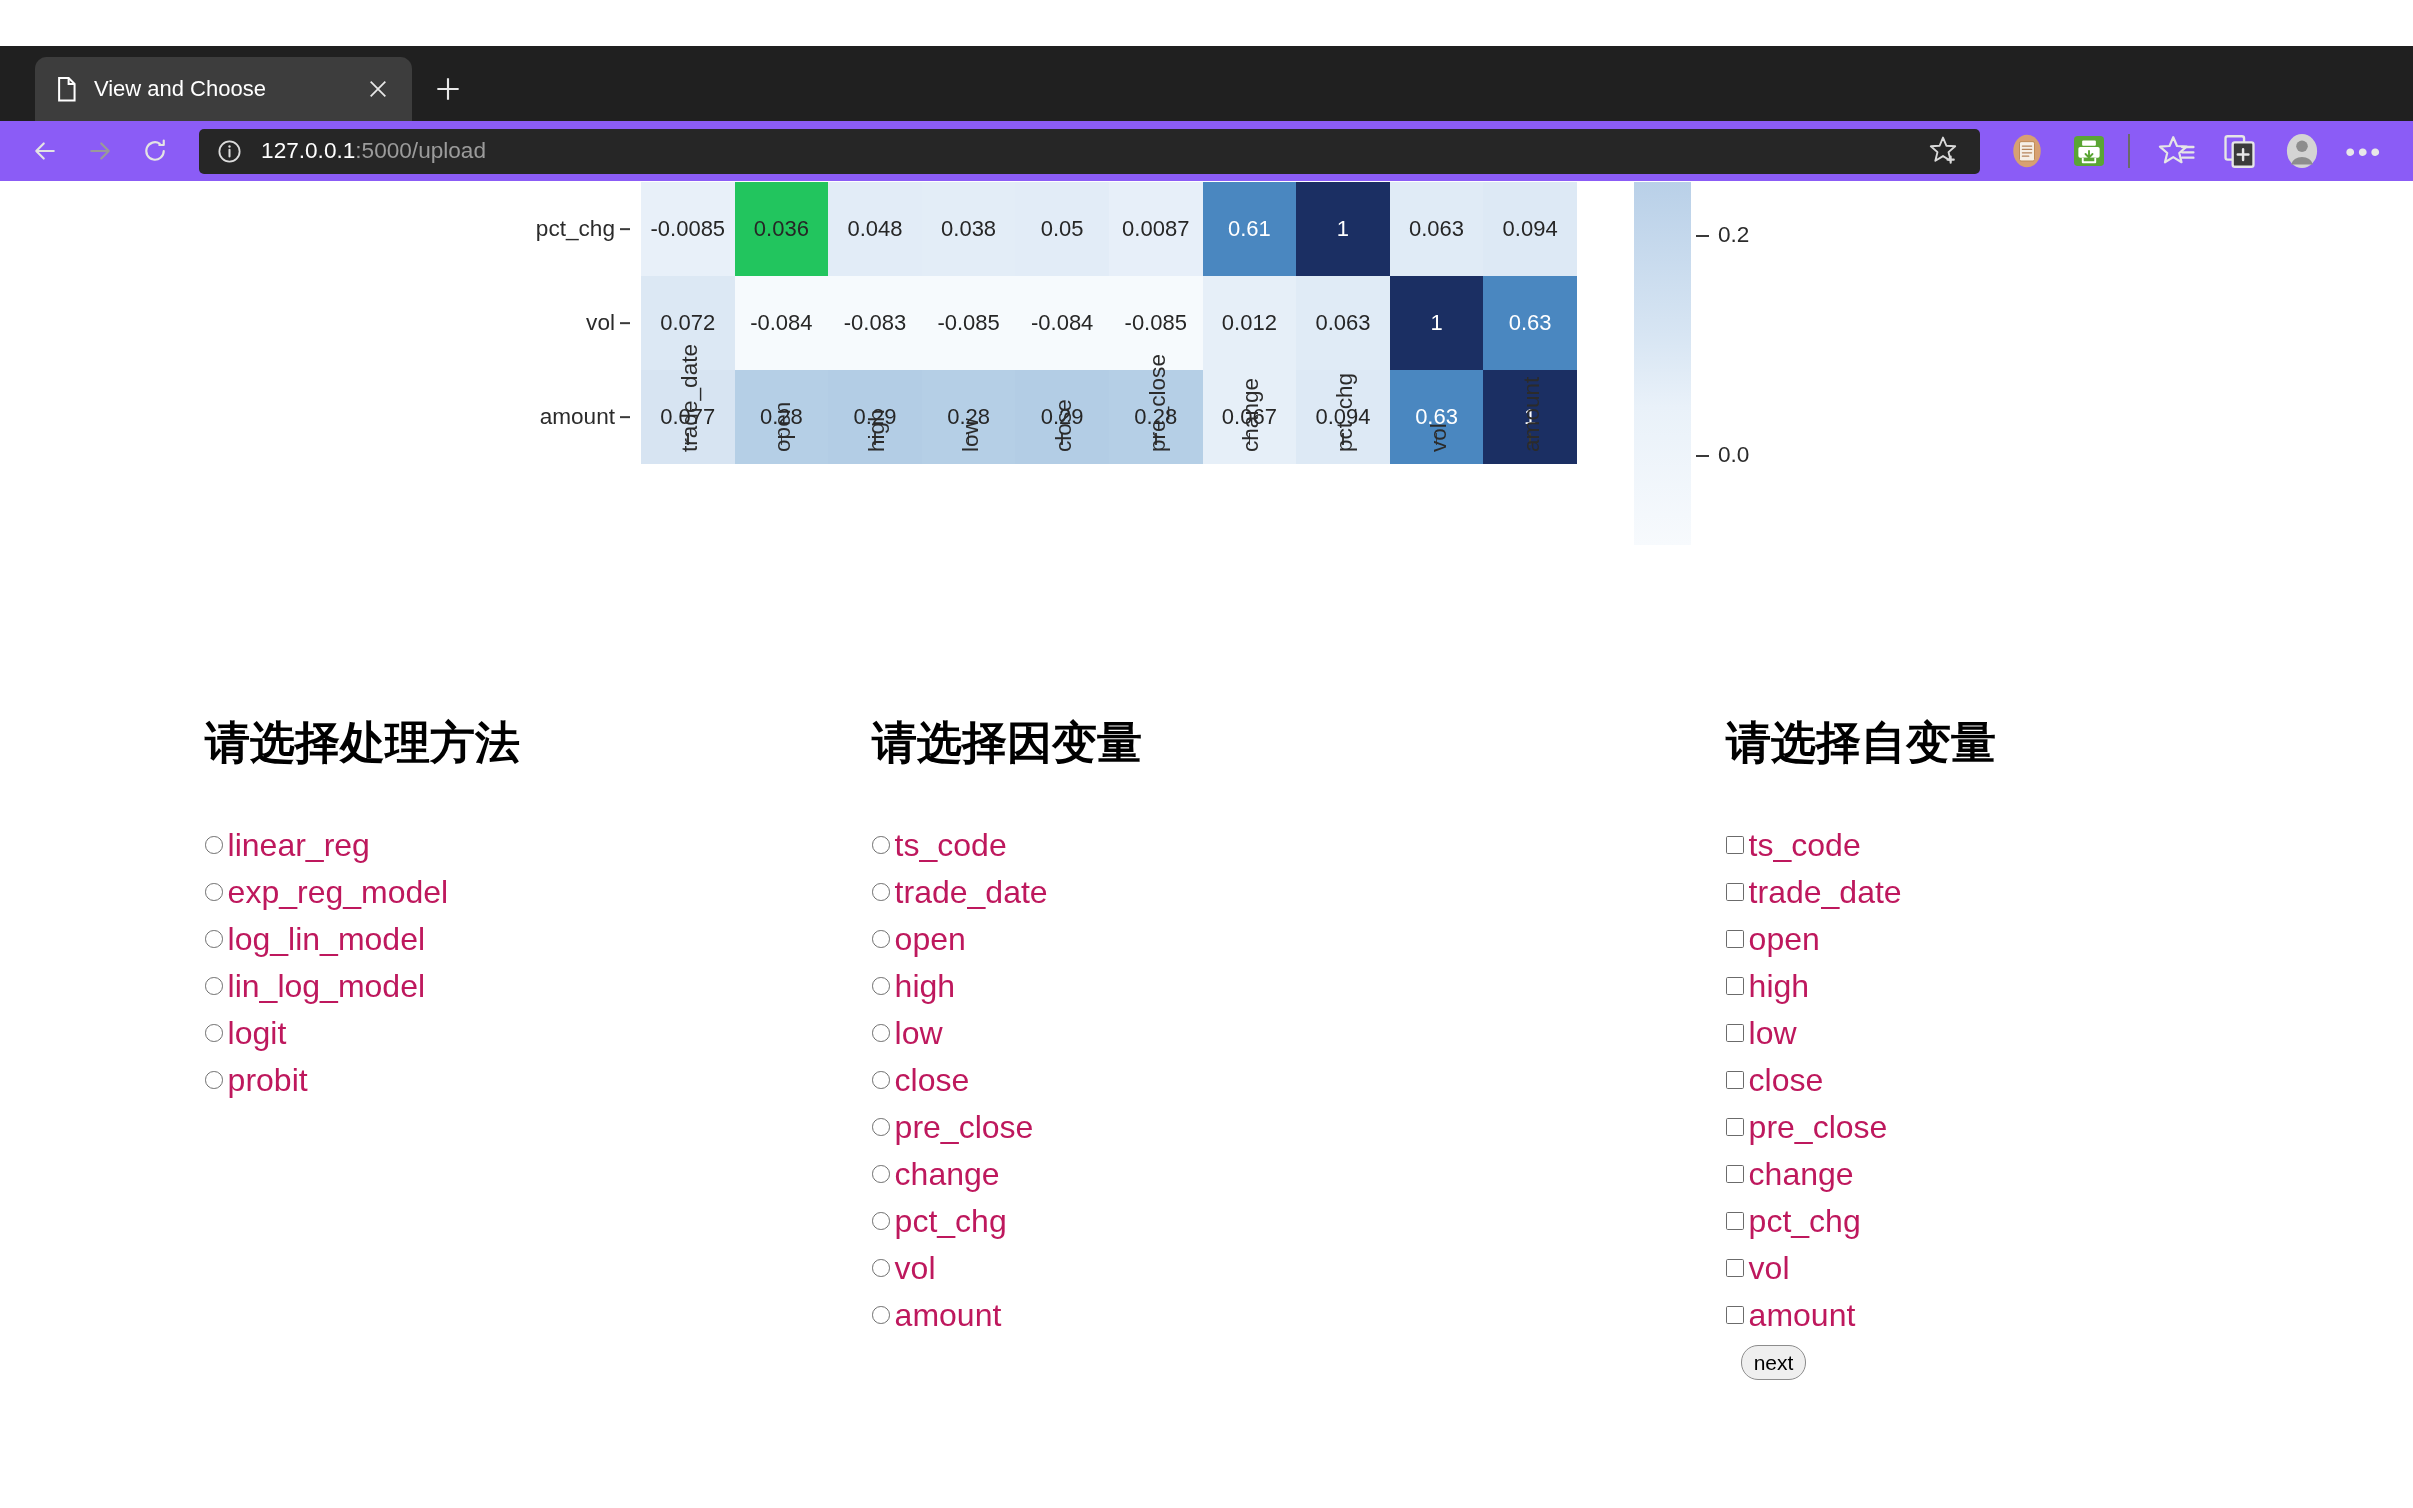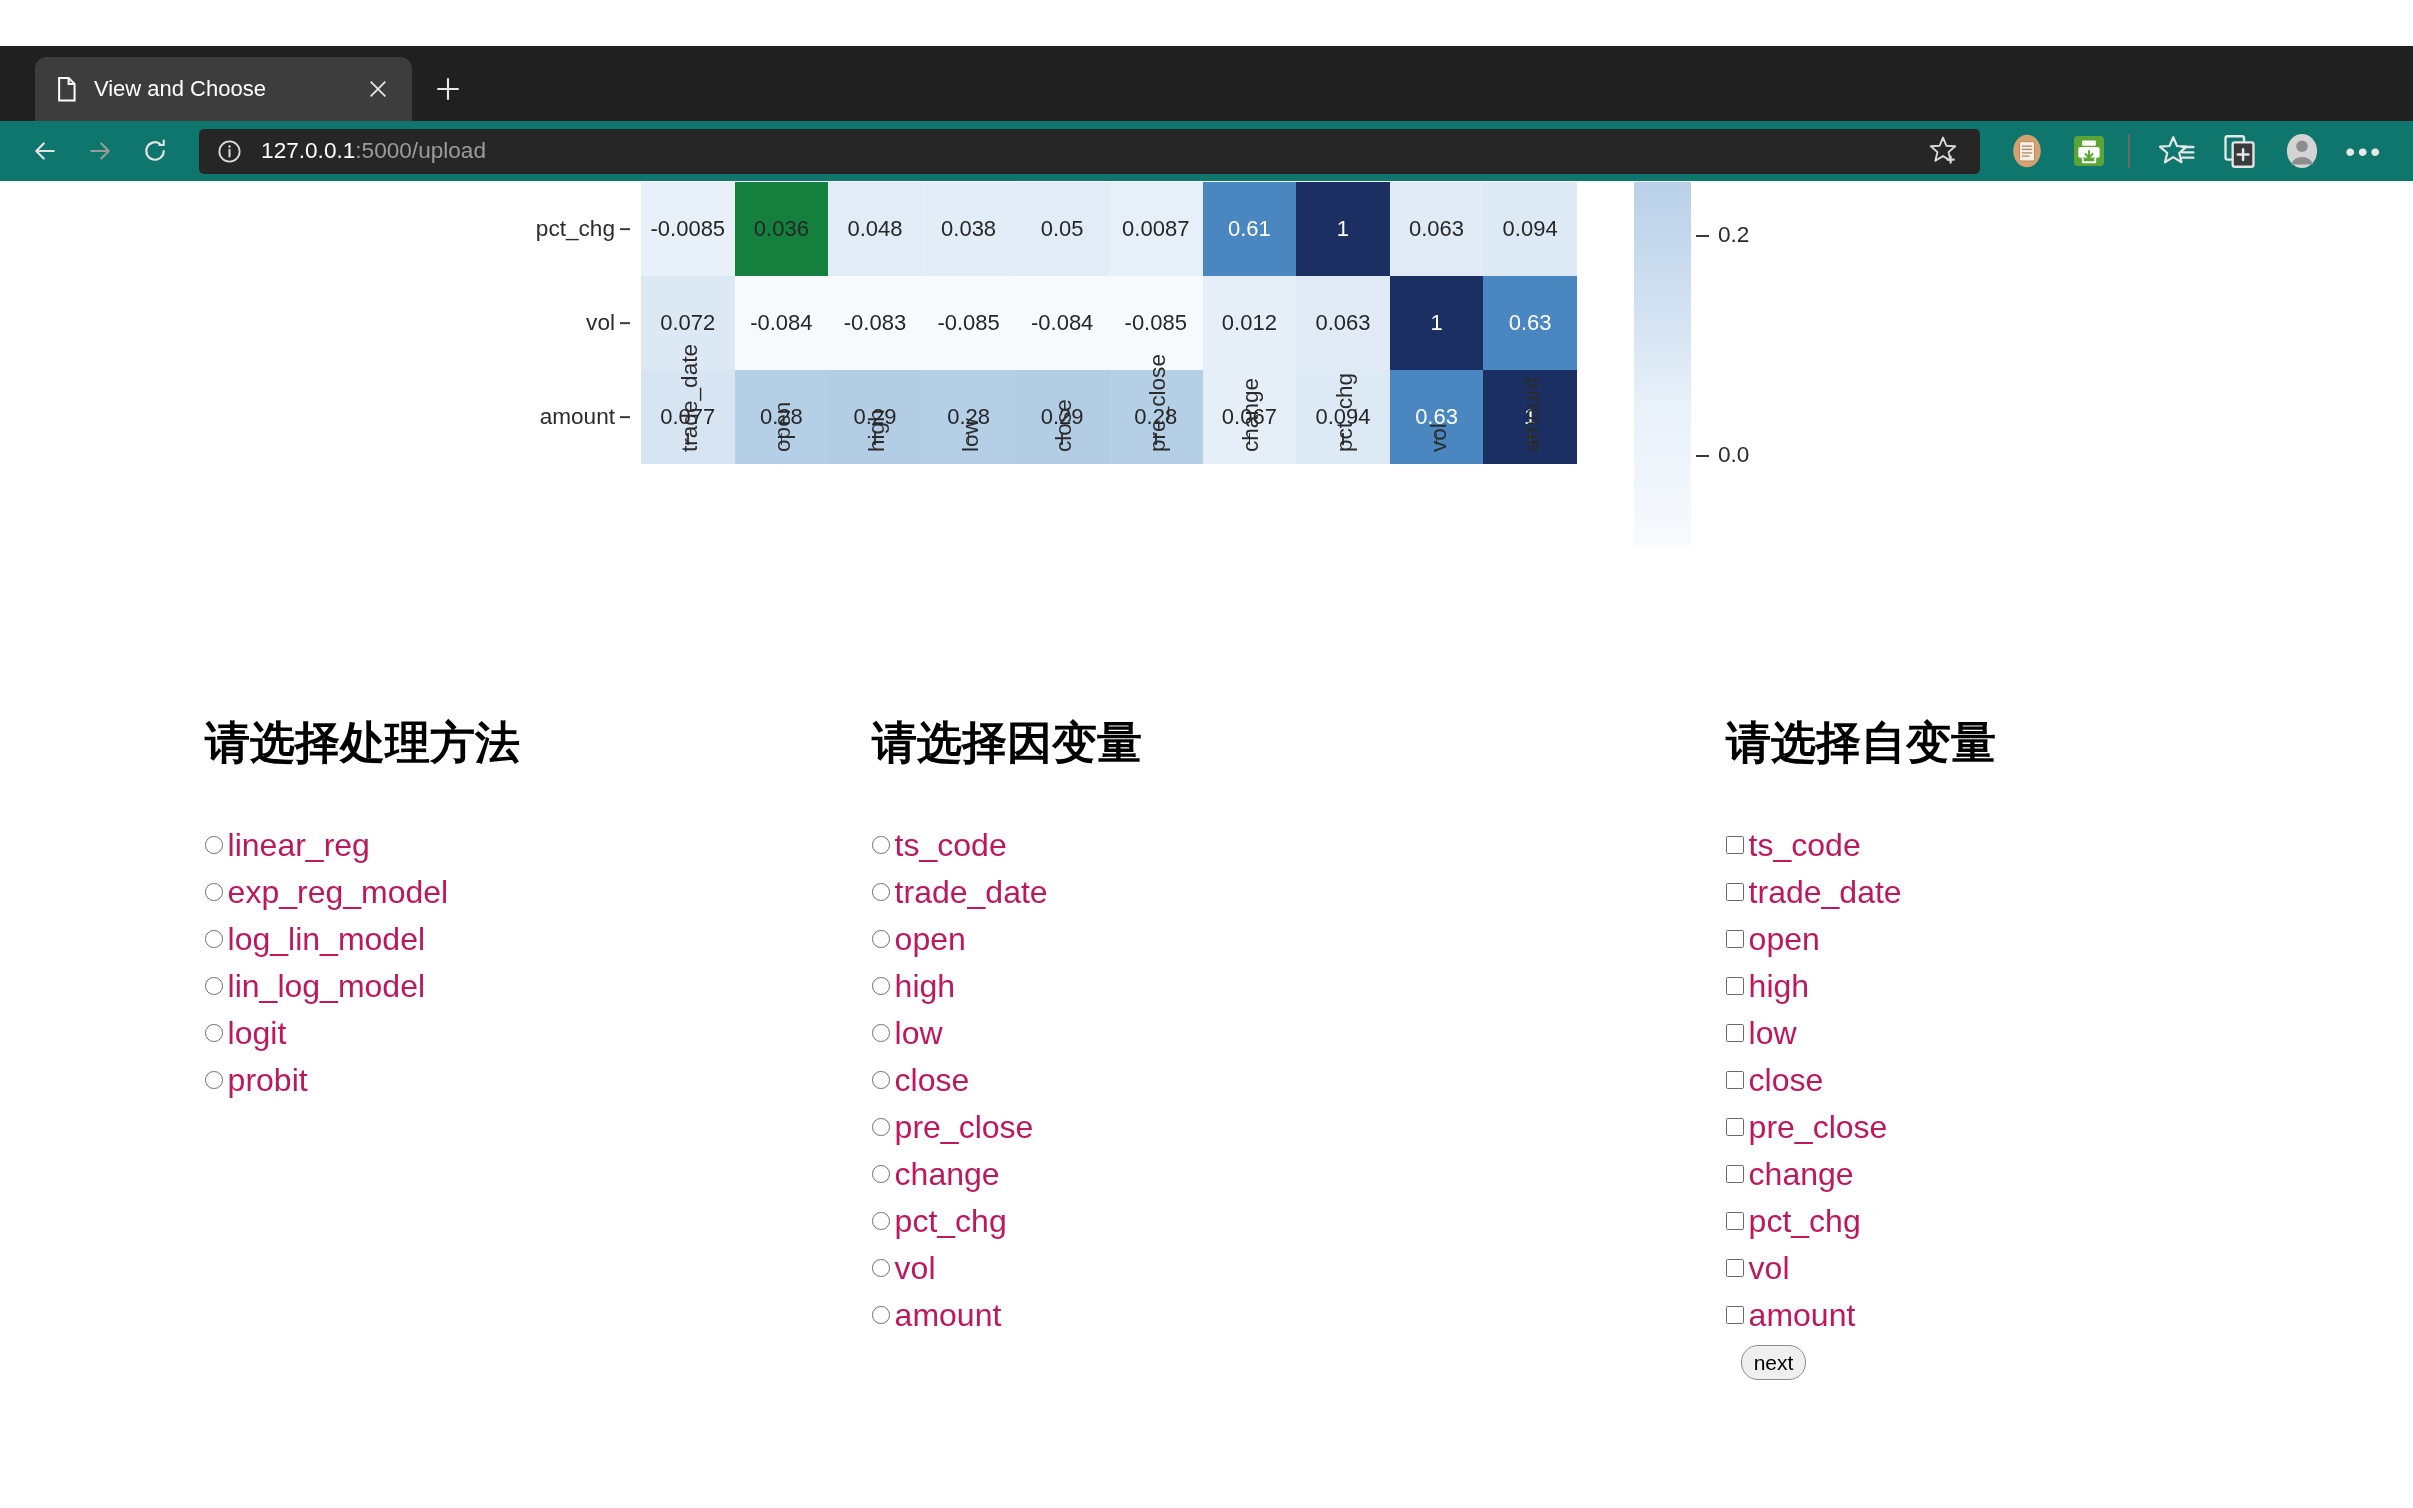--- a/index.html
+++ b/index.html
@@ -31,21 +31,21 @@
     width:34px;height:34px;flex:0 0 34px;display:flex;align-items:center;
     justify-content:center;color:#e8e8e8;font-size:23.5px;line-height:1;
   }
   .newtab{
     width:49px;height:49px;margin-left:11.7px;margin-bottom:7.5px;
     display:flex;align-items:center;justify-content:center;
     color:#e8e8e8;font-size:34px;font-weight:300;line-height:1;
   }
 
   .toolbar{
-    height:60px;background:#0f766e;display:flex;align-items:center;
+    height:60px;background:#8b5cf6;display:flex;align-items:center;
     padding:0 22px;box-sizing:border-box;
   }
   .navbtn{
     width:45px;height:45px;flex:0 0 45px;display:flex;align-items:center;
     justify-content:center;margin-right:10px;
   }
   .navbtn svg{display:block;}
   .urlbar{
     flex:1 1 auto;height:45px;background:#262626;border-radius:5px;
     display:flex;align-items:center;padding:0 17px;box-sizing:border-box;
@@ -275,21 +275,21 @@
         <div class="hm-rowlabel" style="top:141px;">vol</div>
         <div class="hm-rowtick" style="top:141px;"></div>
         <div class="hm-rowlabel" style="top:235px;">amount</div>
         <div class="hm-rowtick" style="top:235px;"></div>
       </div>
 
       <div class="hm-grid">
 
         <div class="hm-row" style="top:0px;">
           <div class="hm-cell" style="background: rgb(232, 240, 249);">-0.0085</div>
-          <div class="hm-cell" style="background: #15803d;">0.036</div>
+          <div class="hm-cell" style="background: #22c55e;">0.036</div>
           <div class="hm-cell" style="background: rgb(226, 236, 247);">0.048</div>
           <div class="hm-cell" style="background: rgb(227, 237, 247);">0.038</div>
           <div class="hm-cell" style="background: rgb(226, 236, 247);">0.05</div>
           <div class="hm-cell" style="background: rgb(231, 239, 249);">0.0087</div>
           <div class="hm-cell dark" style="background: rgb(74, 135, 192);">0.61</div>
           <div class="hm-cell dark" style="background: rgb(27, 47, 99);">1</div>
           <div class="hm-cell" style="background: rgb(224, 235, 246);">0.063</div>
           <div class="hm-cell" style="background: rgb(221, 233, 245);">0.094</div>
         </div>
 

